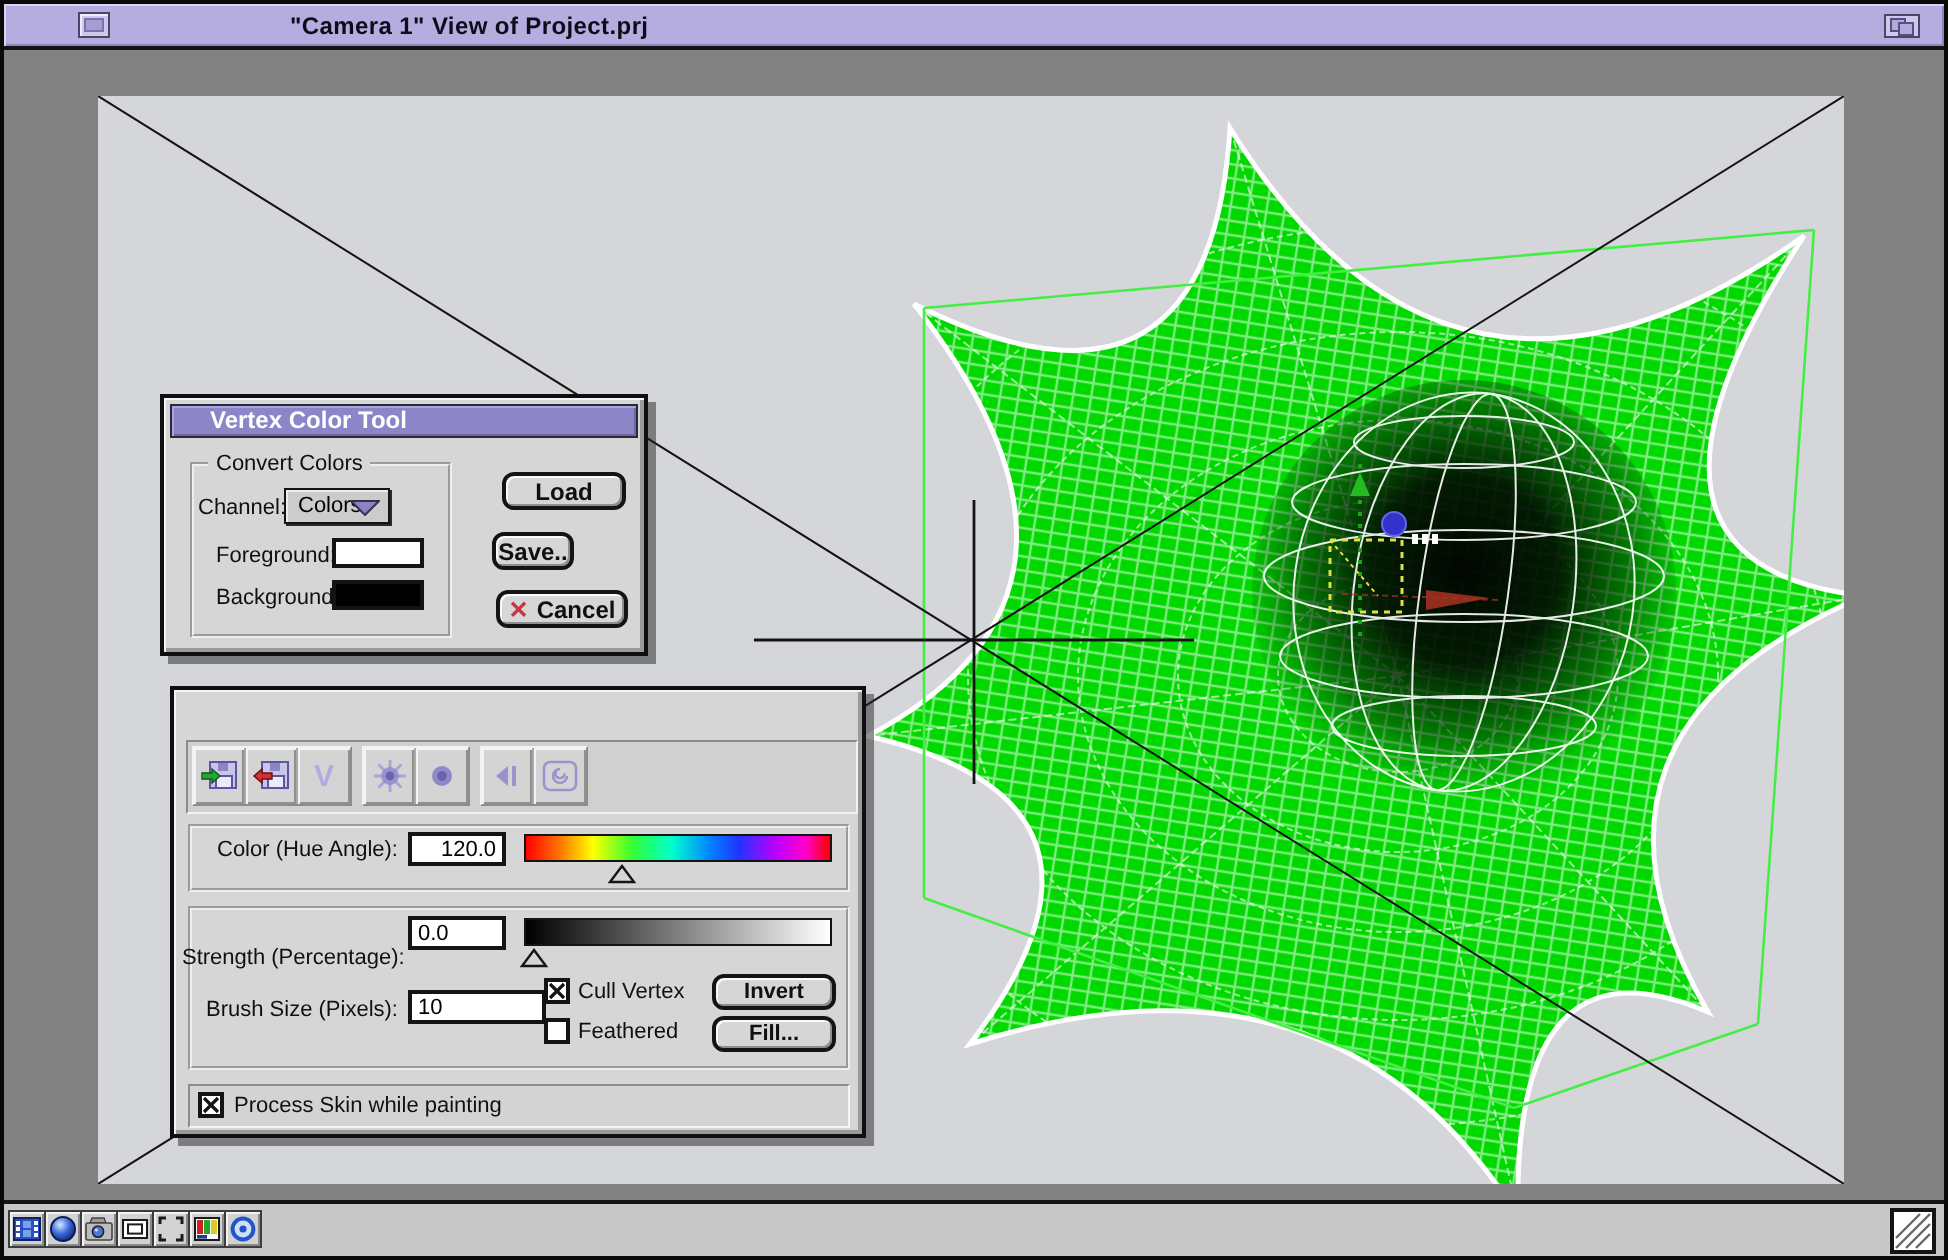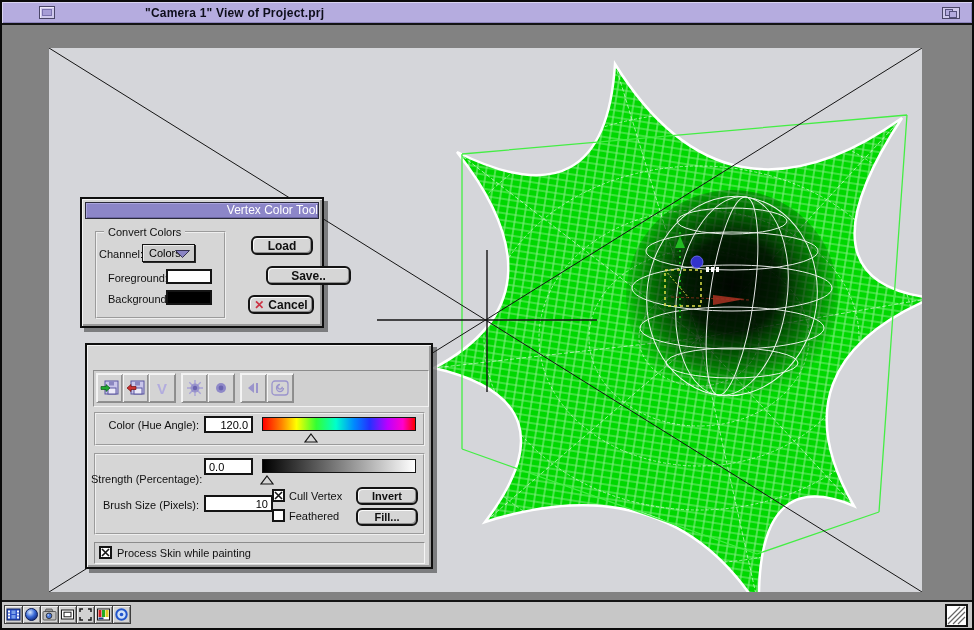--- a/index.html
+++ b/index.html
@@ -37,21 +37,21 @@
     color:#101010; box-shadow:inset 1px 1px 0 #fafafa, inset -1px -1px 0 #8e8e8e; display:flex; align-items:center; justify-content:center;
     font-family:"Liberation Sans", sans-serif; padding:0; }
   .checkbox { position:absolute; width:13px; height:13px; background:#fff; border:2px solid #141414; }
   .checkbox svg { display:none; position:absolute; left:0; top:0; }
   .checkbox.checked svg { display:block; }
   .cb-label { position:absolute; font-size:11px; color:#101010; white-space:nowrap; }
 
   
   .vertex-dialog { left:78px; top:195px; width:244px; height:131px; }
   .vertex-dialog .dlg-title { background:#8c86c8; box-shadow:inset 1px 1px 0 #aaa4dc, inset -1px -1px 0 #6d67a4; }
-  .vertex-dialog .dlg-title span { display:block; text-align:right; font-size:12px; font-weight:normal; color:#fff; line-height:15px; }
+  .vertex-dialog .dlg-title span { display:block; text-align:left; font-size:12px; font-weight:bold; color:#fff; line-height:15px;padding-left:19px; }
   .convert-group { position:absolute; left:13px; top:32px; width:131px; height:88px; }
   .group-legend { position:absolute; top:-7px; left:7px; background:#d6d6d6; padding:0 4px; font-size:11px; }
   .dropdown { position:absolute; left:60px; top:45px; width:53px; height:18px; background:#cccccc; border:1px solid #141414;
     box-shadow:1px 1px 0 #2a2a2a, inset 1px 1px 0 #ececec; cursor:default; }
   .dropdown .val { position:absolute; left:6px; top:2px; font-size:11px; }
   .dropdown svg { position:absolute; right:4px; top:5px; }
   .swatch { position:absolute; width:46px; height:15px; border:2px solid #141414; }
 
   
   .map-panel { left:83px; top:341px; width:348px; height:226px; }
@@ -176,21 +176,21 @@
       <span class="val">Colors</span>
       <svg width="15" height="8" viewBox="0 0 15 8">
         <polygon points="0.5,0.5 14.5,0.5 7.5,7.5" fill="#8a84c4" stroke="#34304e" stroke-width="1"></polygon>
       </svg>
     </div>
     <span class="lbl" style="position:absolute;left:26px;top:73px;width:56px;text-align:right;">Foreground:</span>
     <div class="swatch" style="left:84px;top:70px;background:#ffffff;"></div>
     <span class="lbl" style="position:absolute;left:26px;top:94px;width:56px;text-align:right;">Background:</span>
     <div class="swatch" style="left:84px;top:91px;background:#000000;"></div>
     <button class="mac-btn" style="left:169px;top:37px;width:62px;height:19px;">Load</button>
-    <button class="mac-btn" style="left:184px;top:67px;width:85px;height:19px;">Save..</button>
+    <button class="mac-btn" style="left:164px;top:67px;width:41px;height:19px;">Save..</button>
     <button class="mac-btn" style="left:166px;top:96px;width:66px;height:19px;gap:4px;">
       <span style="color:#cc3344;">✕</span>
       <span>Cancel</span>
     </button>
   </div>
 
   <div class="dialog map-panel">
 
     <div class="toolbar-strip">
       <div class="tb-group">
@@ -264,21 +264,21 @@
     <input class="field" style="left: 117px; top: 113px; width: 49px;" value="0.0">
     <div class="grad-wrap" style="left:175px;top:114px;">
       <div class="grad-bar gray-bar"></div>
       <span class="marker" style="left: 3%;">
         <svg width="14" height="10" viewBox="0 0 14 10">
             <polygon points="7,1 13,9 1,9" fill="#d6d6d6" stroke="#141414" stroke-width="1.2"></polygon>
           </svg>
       </span>
     </div>
     <span class="lbl row-label" style="left:4px;top:154px;width:108px;">Brush Size (Pixels):</span>
-    <input class="field" style="left: 117px; top: 150px; width: 69px; text-align: right;" value="10">
+    <input class="field" style="left: 117px; top: 150px; width: 69px;" value="10">
 
     <span class="checkbox checked" style="left:185px;top:144px;">
       <svg width="13" height="13" viewBox="0 0 13 13">
           <path d="M1,1 L8,8 M8,1 L1,8" stroke="#141414" stroke-width="1.6"></path>
         </svg>
     </span>
     <span class="cb-label" style="left:202px;top:145px;">Cull Vertex</span>
     <span class="checkbox" style="left:185px;top:164px;">
       
     </span>

